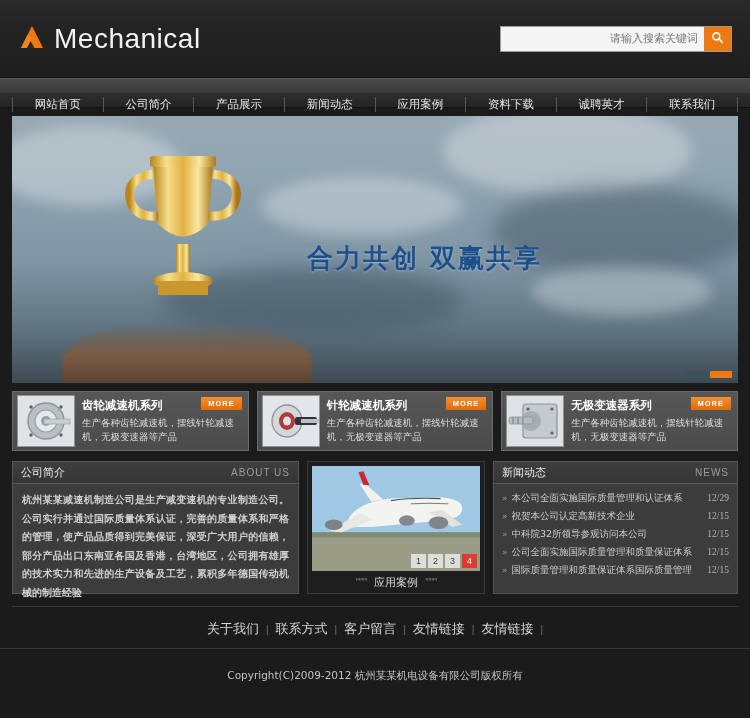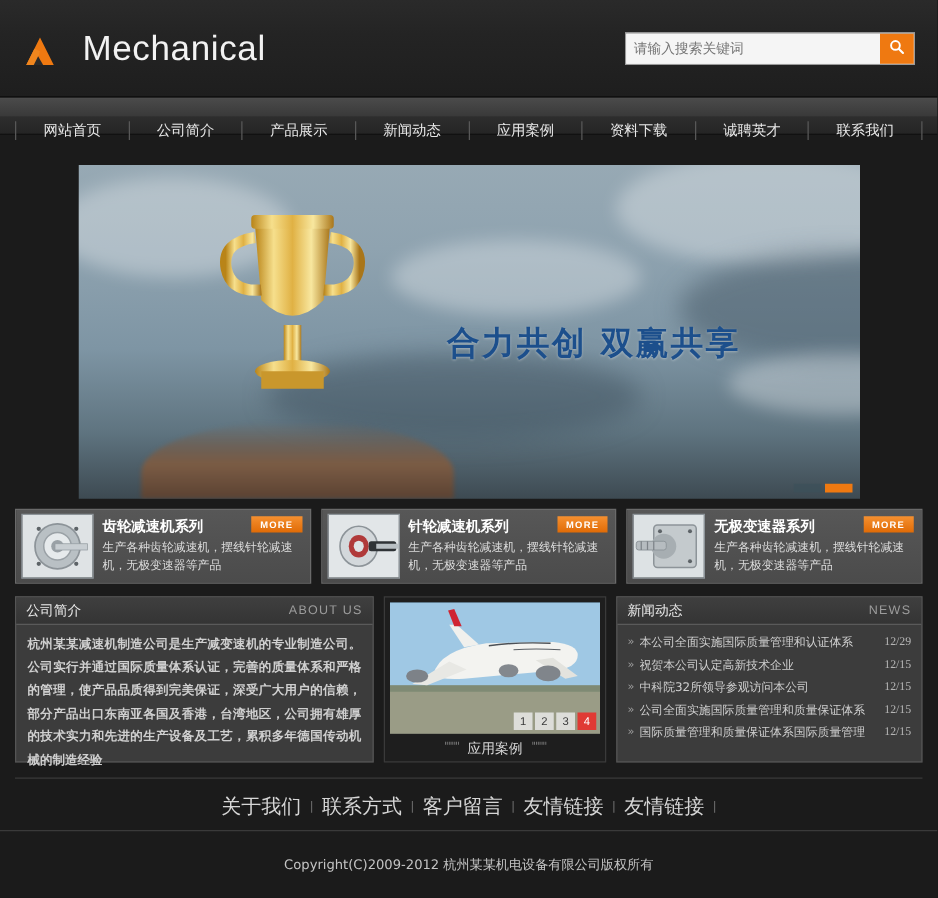--- a/index.html
+++ b/index.html
@@ -16,38 +16,39 @@
     width: 750px; height: 78px;
     background: linear-gradient(to bottom, #2a2a2a 0%, #242424 35%, #1e1e1e 100%);
     position: relative;
     border-bottom: 1px solid #0d0d0d;
   }
   .header-inner {
     width: 730px; margin: 0 auto; height: 100%;
     display: flex; align-items: center; justify-content: space-between;
     padding: 0 8px;
   }
-  .logo-wrap { display: flex; align-items: flex-end; gap: 20px; }
+  .logo-wrap { display: flex; align-items: flex-start; gap: 8px; }
   .logo-mark { width: 28px; height: 28px; position: relative; }
   .logo-text {
     color: #f2f2f2; font-size: 28px; font-weight: 400;
     letter-spacing: 0.5px; font-family: "Liberation Sans", sans-serif;
   }
   .search-box {
     display: flex; align-items: stretch;
     width: 232px; height: 26px;
     background: #f5f5f5;
     border: 1px solid #9a9a9a;
   }
   .search-input {
     flex: 1; border: none; outline: none;
     background: #f5f5f5;
     font-size: 11px; color: #6b6b6b;
     padding: 0 6px;
     font-family: "DejaVu Sans", sans-serif;
+    text-align: right;
   }
   .search-btn {
     width: 27px; background: #ef7911; border: none;
     cursor: pointer; display: flex; align-items: center; justify-content: center;
   }
 
   
   .nav {
     width: 750px; height: 30px;
     background: linear-gradient(to bottom, #4a4a4a 0%, #3a3a3a 48%, #2d2d2d 52%, #252525 100%);
@@ -62,21 +63,21 @@
     flex: 1; display: flex; align-items: center; justify-content: center;
     color: #e8e8e8; font-size: 11.5px;
     border-right: 1px solid #585858;
     cursor: pointer;
     font-family: "DejaVu Sans", sans-serif;
   }
   .nav-item:first-child { border-left: 1px solid #585858; }
 
   
   .banner {
-    width: 625px; height: 267px; margin: 24px auto 0;
+    width: 726px; height: 267px; margin: 8px auto 0;
     position: relative; overflow: hidden;
     background: linear-gradient(to bottom, #97a9b4 0%, #8fa3b0 25%, #7e95a4 55%, #5f7480 80%, #3d4a52 100%);
   }
   .sky-cloud {
     position: absolute; border-radius: 50%;
     background: rgba(255,255,255,0.30); filter: blur(7px);
   }
   .sky-dark {
     position: absolute; border-radius: 50%;
     background: rgba(60,78,90,0.45); filter: blur(10px);
@@ -230,21 +231,21 @@
   
   .footer-sep {
     width: 726px; margin: 12px auto 0; height: 1px; background: #3a3a3a;
   }
   .footer-links {
     width: 750px; height: 26px;
     display: flex; align-items: center; justify-content: center; gap: 7px;
     margin-top: 9px;
   }
   .flink {
-    color: #d6d6d6; font-size: 16px; cursor: pointer;
+    color: #d6d6d6; font-size: 13px; cursor: pointer;
     font-family: "DejaVu Sans", sans-serif;
   }
   .fsep { color: #6e6e6e; font-size: 10px; }
   .footer-bar {
     width: 750px; margin-top: 6px; height: 1px; background: #3a3a3a;
   }
   .copyright {
     width: 750px; text-align: center; margin-top: 20px;
     color: #c4c4c4; font-size: 10.5px;
     font-family: "DejaVu Sans", sans-serif;

